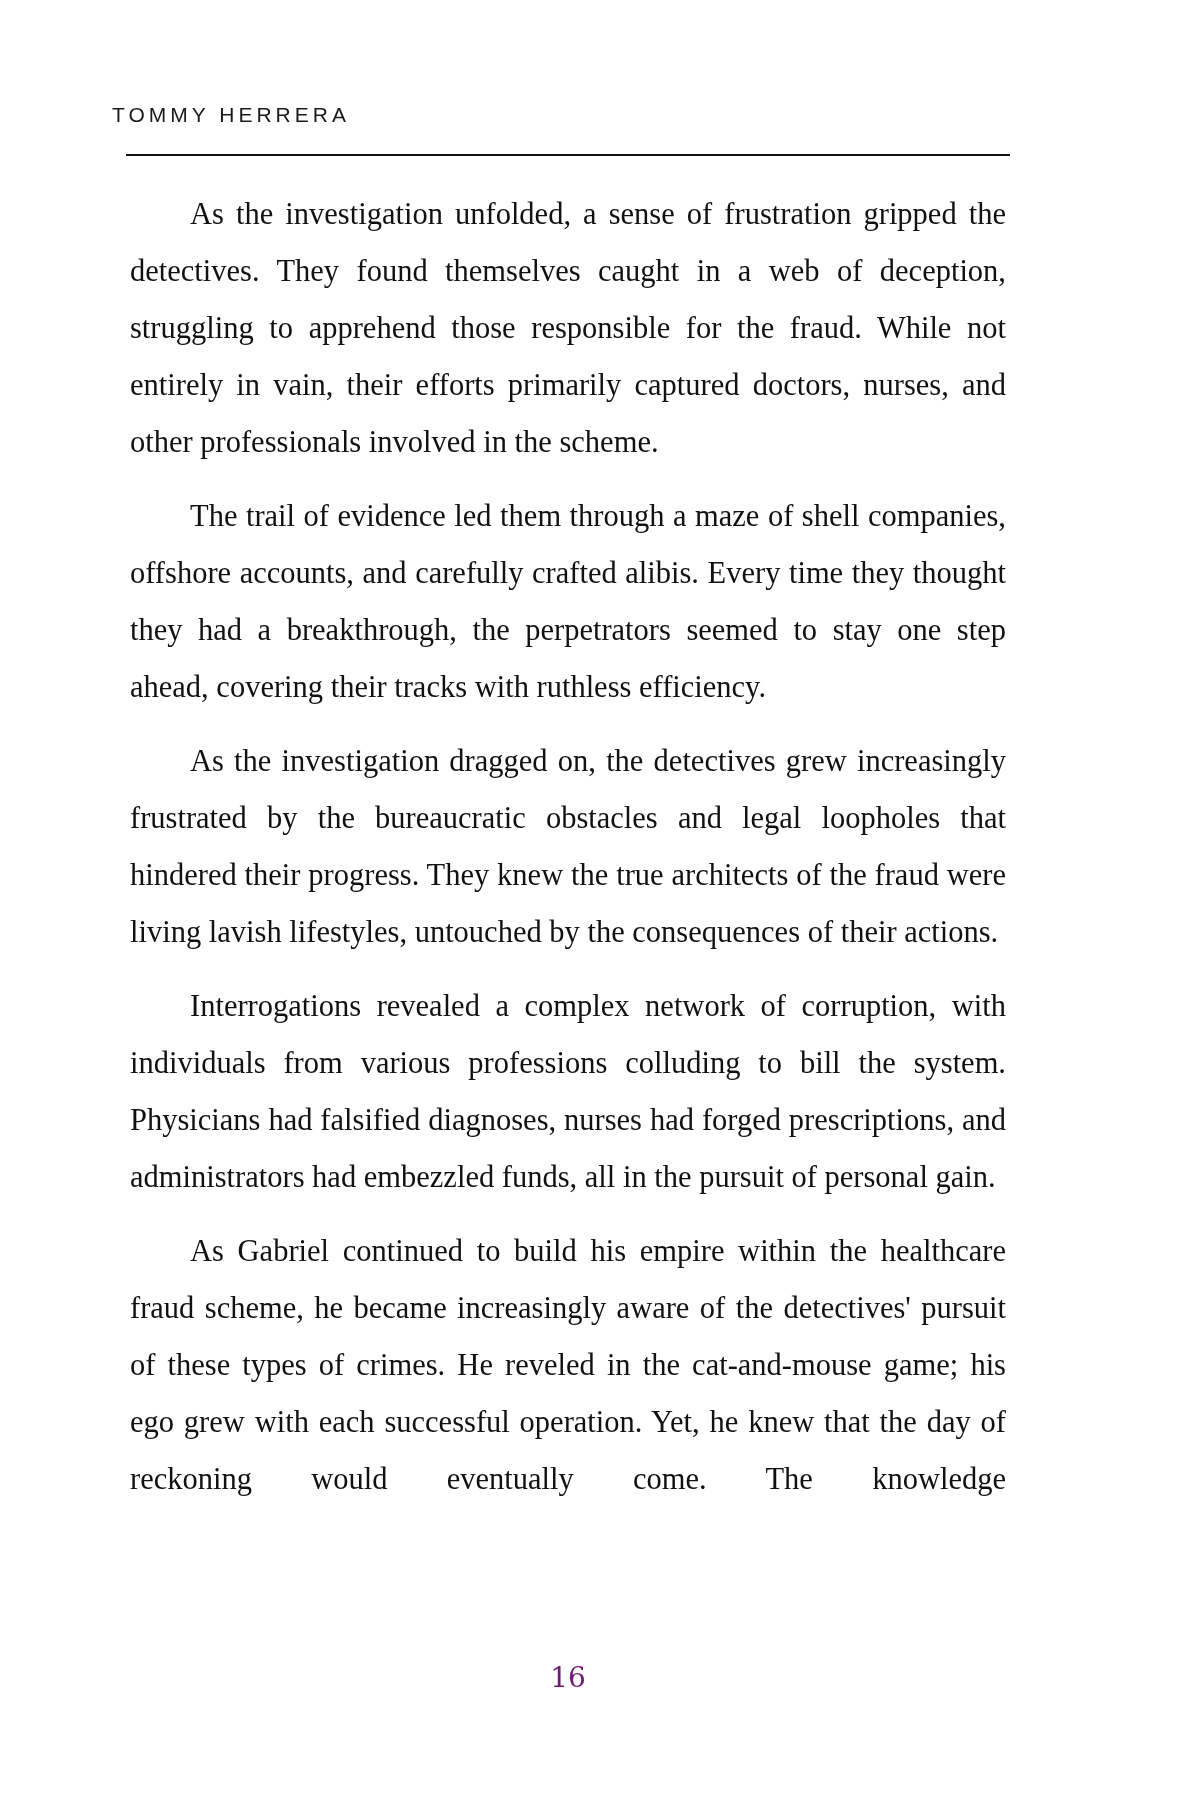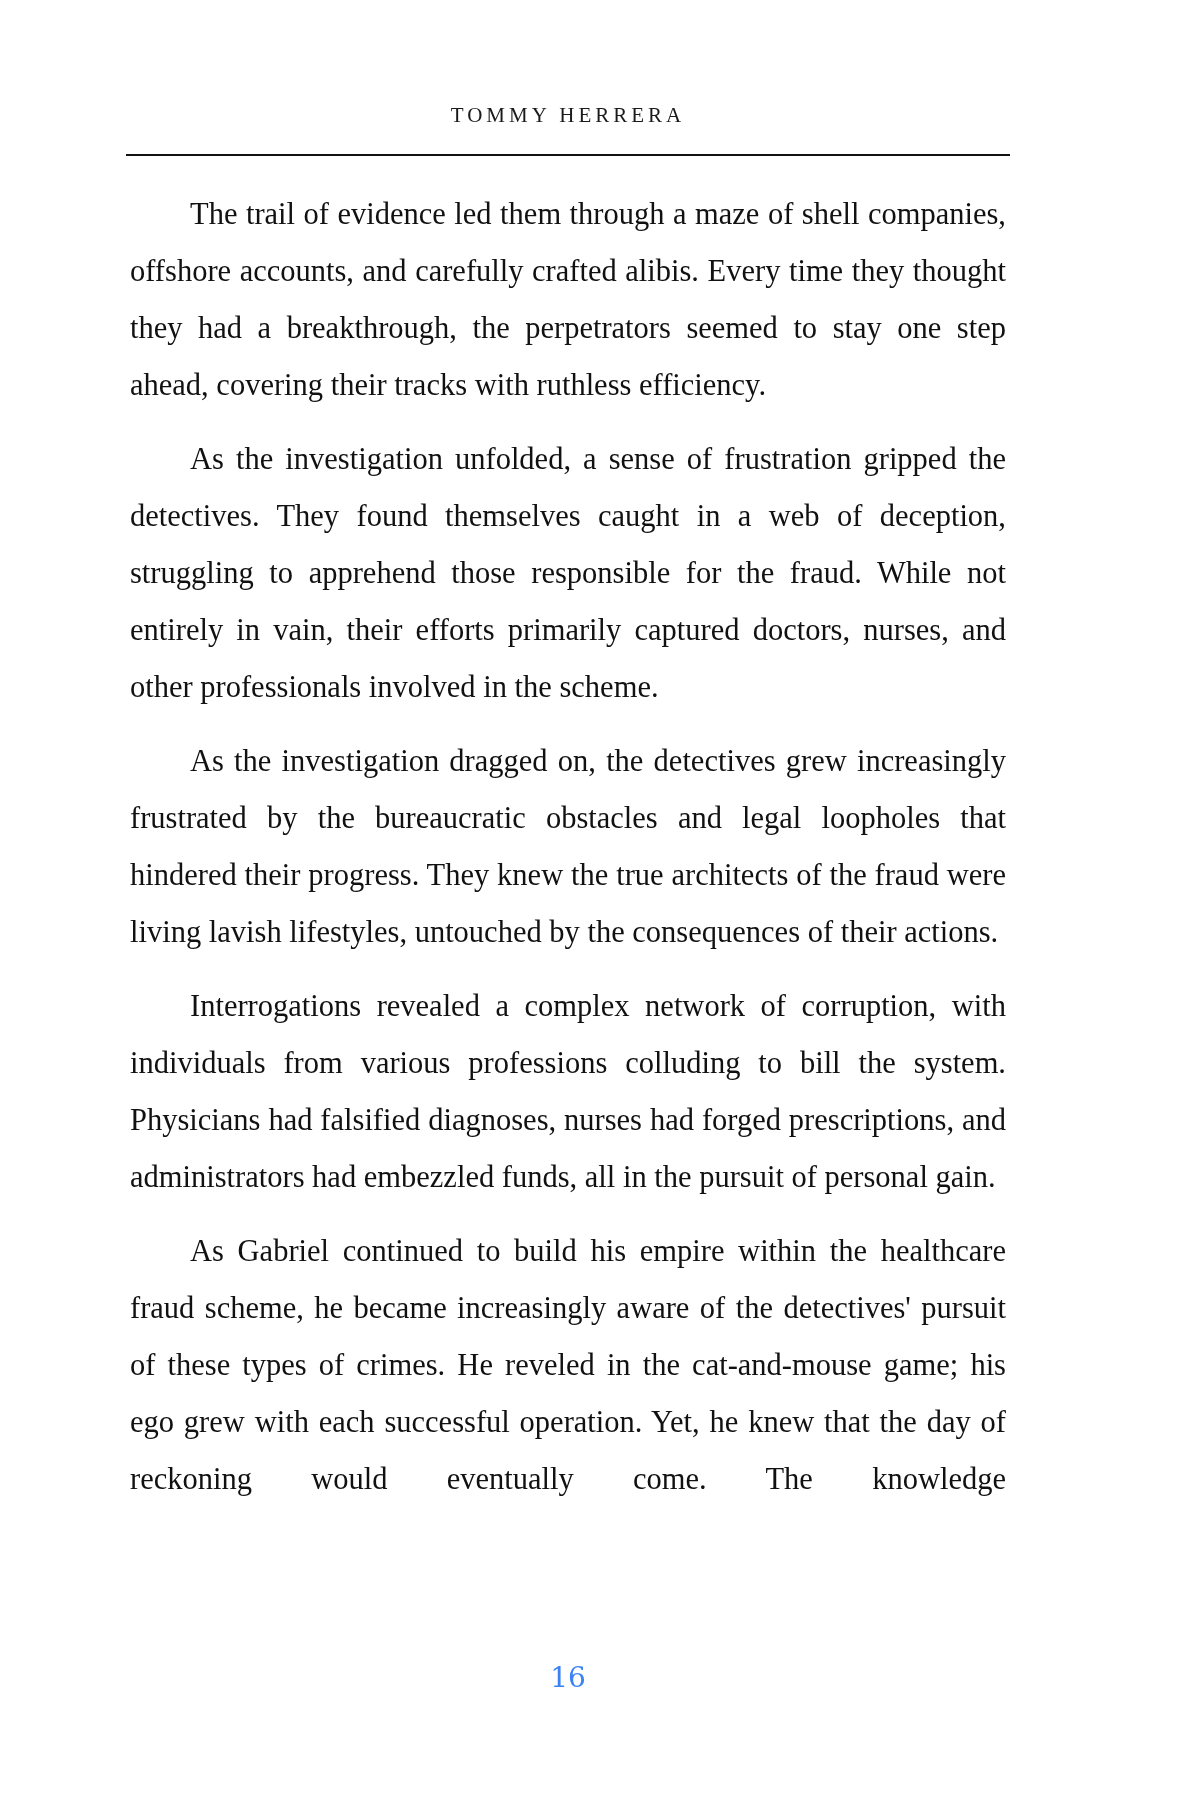--- a/index.html
+++ b/index.html
@@ -10,24 +10,24 @@
     body {
       width: 1200px;
       height: 1800px;
       position: relative;
       overflow: hidden;
       color: #111111;
     }
     .running-head {
       position: absolute;
       top: 100px;
-      left: 126px;
+      left: 112px;
       width: 884px;
-      text-align: center;
-      font-family: Liberation Serif, serif;
+      text-align: left;
+      font-family: Liberation Sans, sans-serif;
       font-size: 21px;
       letter-spacing: 4px;
       color: #1a1a1a;
       line-height: 30px;
     }
     .head-rule {
       position: absolute;
       top: 154px;
       left: 126px;
       width: 884px;
@@ -55,30 +55,30 @@
     }
     .page-number {
       position: absolute;
       top: 1660px;
       left: 126px;
       width: 884px;
       text-align: center;
       font-family: "DejaVu Serif", serif;
       font-size: 28px;
       line-height: 36px;
-      color: #3b82f6;
+      color: #701a75;
     }
   </style>
 </head>
 <body>
 
 <div class="running-head">TOMMY HERRERA</div>
 <div class="head-rule"></div>
 
 <div class="body-text">
+  <p>As the investigation unfolded, a sense of frustration gripped the detectives. They found themselves caught in a web of decep­tion, struggling to apprehend those responsible for the fraud. While not entirely in vain, their efforts primarily captured doctors, nurses, and other professionals involved in the scheme.</p>
   <p>The trail of evidence led them through a maze of shell compa­nies, offshore accounts, and carefully crafted alibis. Every time they thought they had a breakthrough, the perpetrators seemed to stay one step ahead, covering their tracks with ruthless efficiency.</p>
-  <p>As the investigation unfolded, a sense of frustration gripped the detectives. They found themselves caught in a web of decep­tion, struggling to apprehend those responsible for the fraud. While not entirely in vain, their efforts primarily captured doctors, nurses, and other professionals involved in the scheme.</p>
   <p>As the investigation dragged on, the detectives grew increas­ingly frustrated by the bureaucratic obstacles and legal loopholes that hindered their progress. They knew the true architects of the fraud were living lavish lifestyles, untouched by the consequences of their actions.</p>
   <p>Interrogations revealed a complex network of corruption, with individuals from various professions colluding to bill the system. Physicians had falsified diagnoses, nurses had forged prescrip­tions, and administrators had embezzled funds, all in the pursuit of personal gain.</p>
   <p>As Gabriel continued to build his empire within the healthcare fraud scheme, he became increasingly aware of the detectives' pur­suit of these types of crimes. He reveled in the cat-and-mouse game; his ego grew with each successful operation. Yet, he knew that the day of reckoning would eventually come. The knowledge</p>
 </div>
 
 <div class="page-number">16</div>
 
 </body></html>

